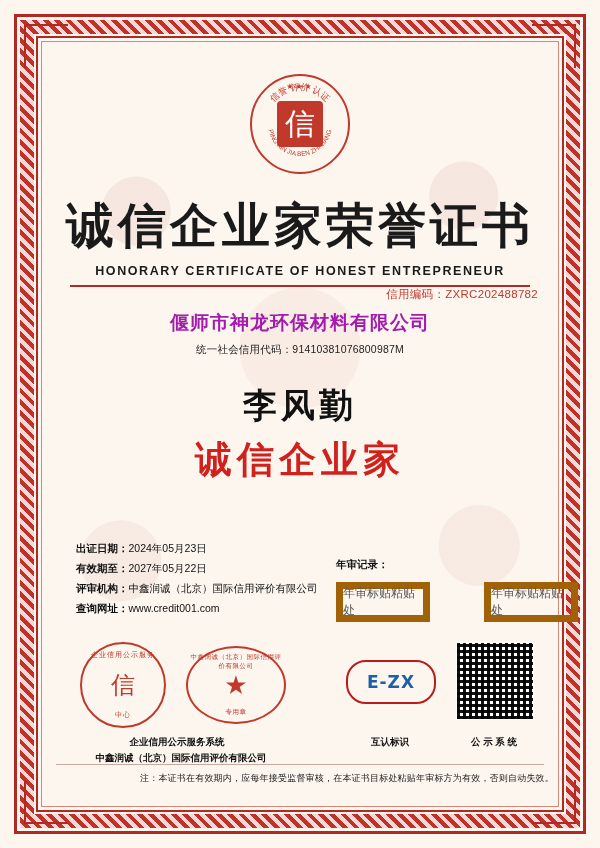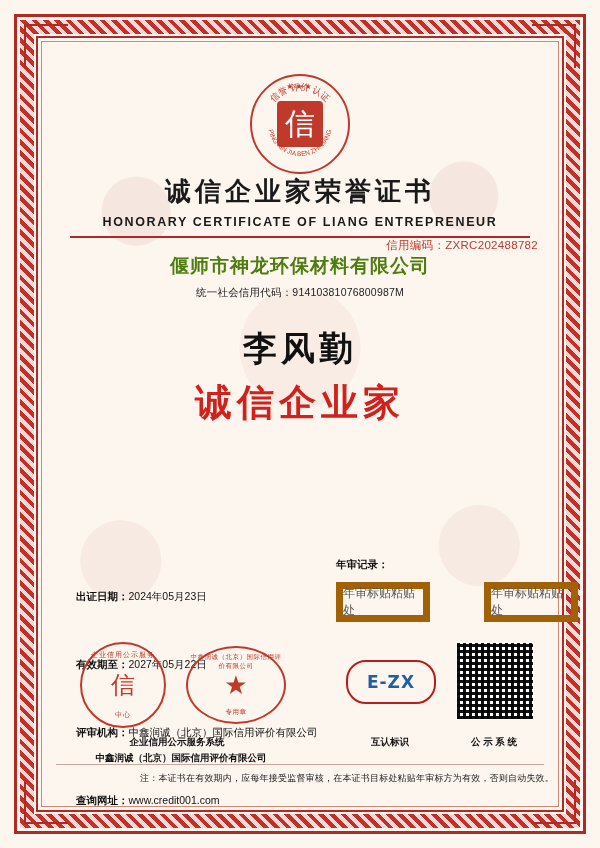--- a/index.html
+++ b/index.html
@@ -122,25 +122,25 @@
     top: 6px;
     transform: translateX(-50%);
     color: #c0392b;
     font-size: 8px;
     letter-spacing: 2px;
   }
 
   
   .title-cn {
     text-align: center;
-    font-size: 26px;
+    font-size: 48px;
     font-weight: bold;
     letter-spacing: 4px;
     color: #1a1a1a;
-    margin-top: 0;
+    margin-top: 20px;
     font-family: Liberation Mono, monospace;
   }
   .title-en {
     text-align: center;
     font-size: 12.5px;
     letter-spacing: 1.6px;
     color: #1a1a1a;
     margin-top: 6px;
     font-weight: bold;
   }
@@ -157,22 +157,22 @@
     font-size: 11.5px;
     margin-top: 0;
     padding-right: 16px;
     letter-spacing: .3px;
   }
 
   .company {
     text-align: center;
     font-size: 19px;
     font-weight: bold;
-    color: #4d7c0f;
-    margin-top: 0;
+    color: #a21caf;
+    margin-top: 8px;
     letter-spacing: 1px;
     font-family: "DejaVu Sans", sans-serif;
   }
   .uscc {
     text-align: center;
     font-size: 10.5px;
     color: #222;
     margin-top: 7px;
     letter-spacing: .2px;
   }
@@ -197,21 +197,21 @@
 
   
   .details {
     position: absolute;
     left: 30px;
     top: 492px;
     font-size: 10.5px;
     color: #111;
     line-height: 20px;
   }
-  .details div { white-space: nowrap; margin-top: 48px; }
+  .details div { white-space: nowrap; }
   .details .lbl { font-weight: bold; }
 
   .annual {
     position: absolute;
     left: 290px;
     top: 512px;
     font-size: 10.5px;
     color: #111;
     font-weight: bold;
   }
@@ -373,21 +373,21 @@
             <text font-size="6.5" fill="#c0392b" font-family="Liberation Sans, sans-serif">
               <textPath href="#arcBot" startOffset="50%" text-anchor="middle">PING XIN JIA BEN ZHI LIANG</textPath>
             </text>
           </svg>
         </div>
         <div class="center-badge">信</div>
       </div>
     </div>
 
     <div class="title-cn">诚信企业家荣誉证书</div>
-    <div class="title-en">HONORARY CERTIFICATE OF LIANG ENTREPRENEUR</div>
+    <div class="title-en">HONORARY CERTIFICATE OF HONEST ENTREPRENEUR</div>
     <div class="title-rule"></div>
 
     <div class="credit-no">
       <span>信用编码：</span><span>ZXRC202488782</span>
     </div>
 
     <div class="company">偃师市神龙环保材料有限公司</div>
     <div class="uscc">
       <span>统一社会信用代码：</span><span>91410381076800987M</span>
     </div>

